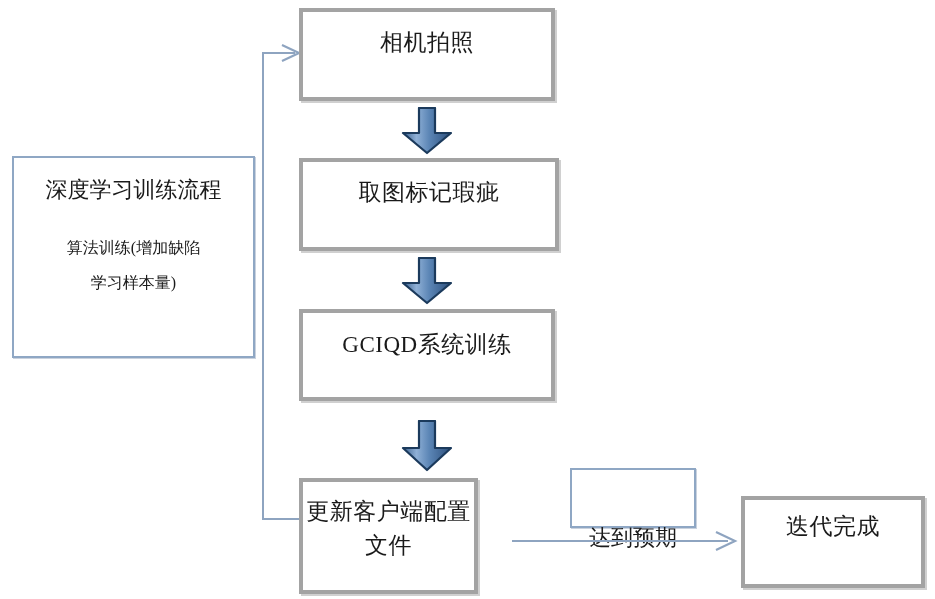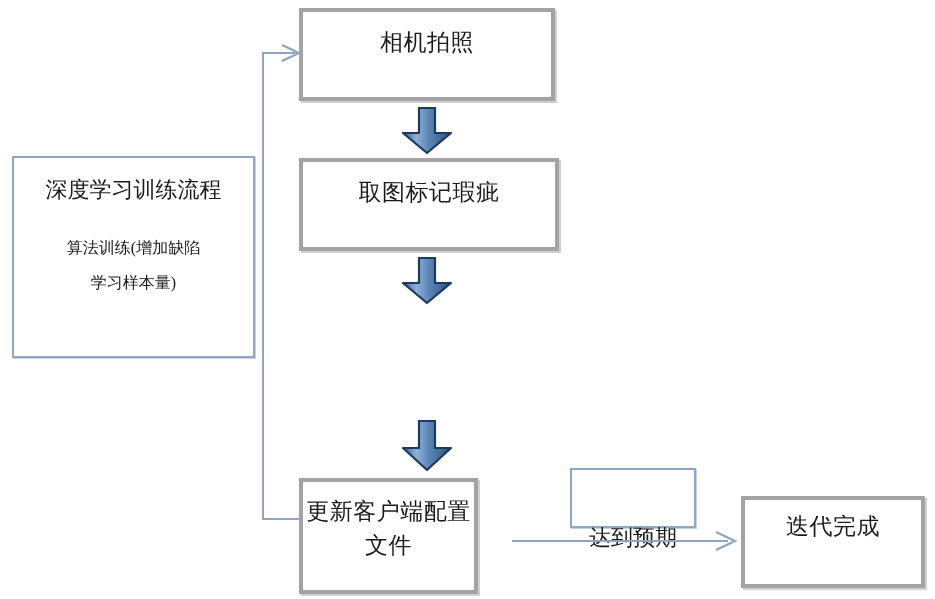--- a/index.html
+++ b/index.html
@@ -129,20 +129,23 @@
           <stop offset="0%" stop-color="#395f8d"></stop>
           <stop offset="28%" stop-color="#8fb0d6"></stop>
           <stop offset="55%" stop-color="#5b85b5"></stop>
           <stop offset="100%" stop-color="#2c4f7c"></stop>
         </linearGradient>
       </defs>
       <polygon points="19,1 35,1 35,26 51,26 27,46 3,26 19,26" fill="url(#ga2)" stroke="#1b3a5c" stroke-width="2.2" stroke-linejoin="round"></polygon>
     </svg>
   </div>
 
+  <div class="proc-box" style="left:299px; top:309px; width:256px; height:92px;">
+    <div class="label" style="top:17px;">GCIQD系统训练</div>
+  </div>
 
   <div class="block-arrow" style="left:400px; top:420px;">
     <svg width="54" height="52" viewBox="0 0 54 52">
       <defs>
         <linearGradient id="ga3" x1="0" y1="0" x2="1" y2="0">
           <stop offset="0%" stop-color="#395f8d"></stop>
           <stop offset="28%" stop-color="#8fb0d6"></stop>
           <stop offset="55%" stop-color="#5b85b5"></stop>
           <stop offset="100%" stop-color="#2c4f7c"></stop>
         </linearGradient>

